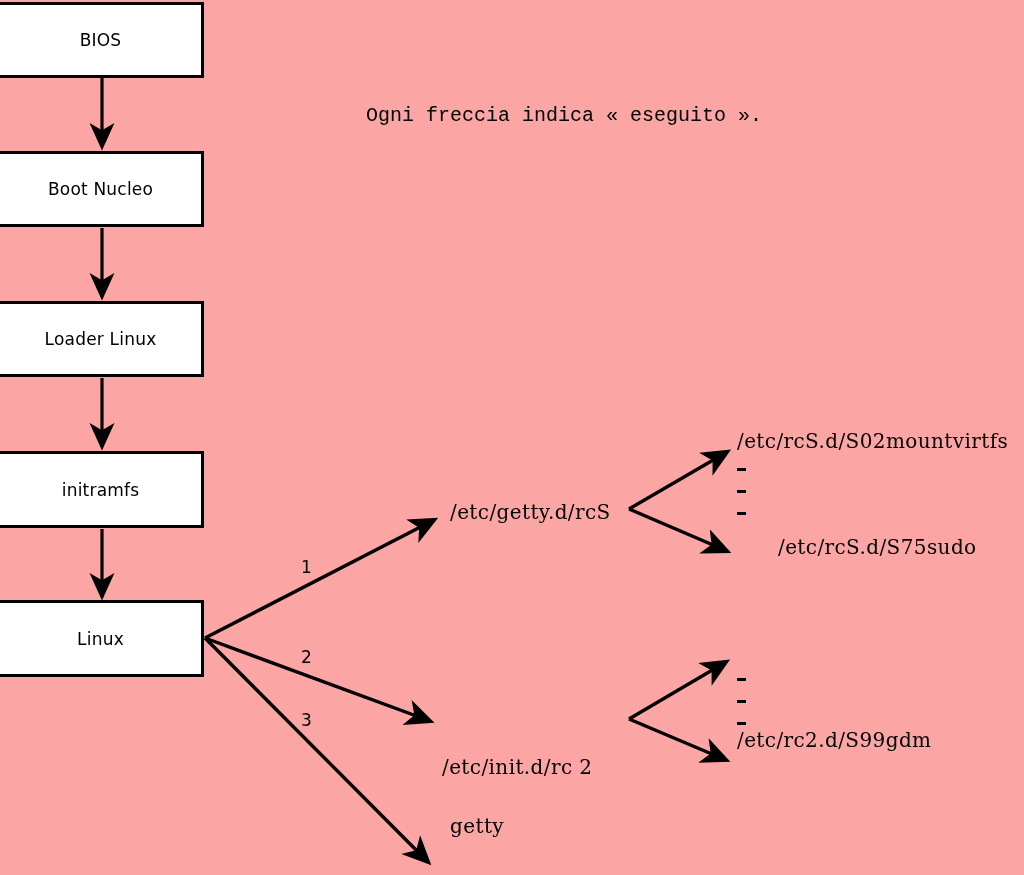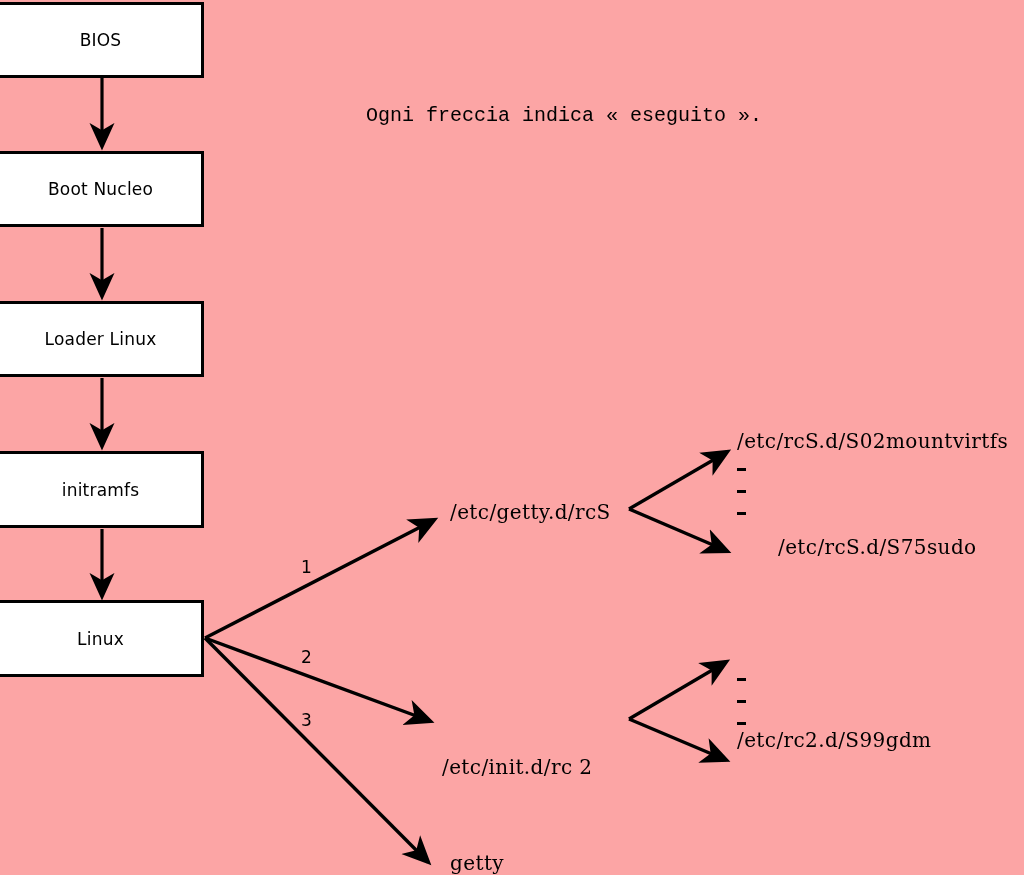--- a/index.html
+++ b/index.html
@@ -128,21 +128,21 @@
   <div class="caption" style="left:366px; top:104px;">Ogni freccia indica « eseguito ».</div>
 
   <div class="num-label" style="left:301px; top:557px;">1</div>
   <div class="num-label" style="left:301px; top:647px;">2</div>
   <div class="num-label" style="left:301px; top:710px;">3</div>
 
   <div class="mono-label" style="left:450px; top:500px;">/etc/getty.d/rcS</div>
 
   <div class="mono-label" style="left:442px; top:710px;margin-top:45px;">/etc/init.d/rc 2</div>
 
-  <div class="mono-label" style="left:450px; top:851px;">getty</div>
+  <div class="mono-label" style="left:450px; top:814px;">getty</div>
 
   <div class="mono-label" style="left:737px; top:429px;">/etc/rcS.d/S02mountvirtfs</div>
   <div class="dash" style="left:737px; top:468px;"></div>
   <div class="dash" style="left:737px; top:490px;"></div>
   <div class="dash" style="left:737px; top:512px;"></div>
   <div class="mono-label" style="left:778px; top:535px;">/etc/rcS.d/S75sudo</div>
 
   <div class="dash" style="left:737px; top:678px;"></div>
   <div class="dash" style="left:737px; top:700px;"></div>
   <div class="dash" style="left:737px; top:722px;"></div>

